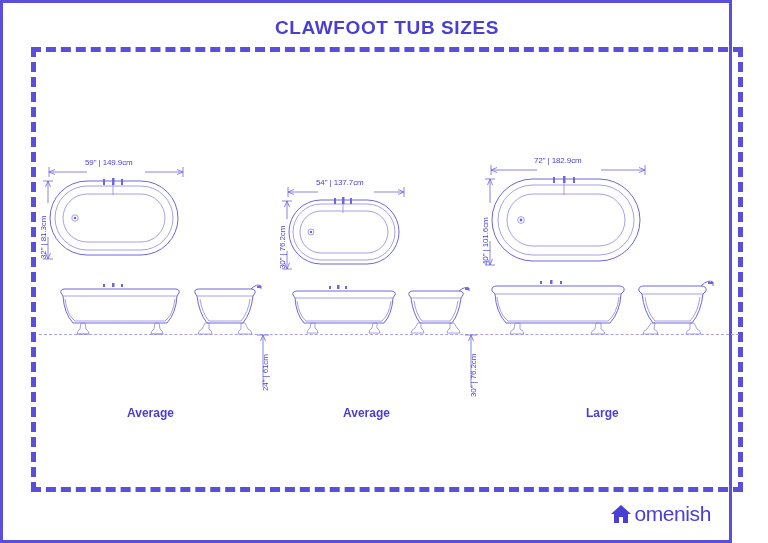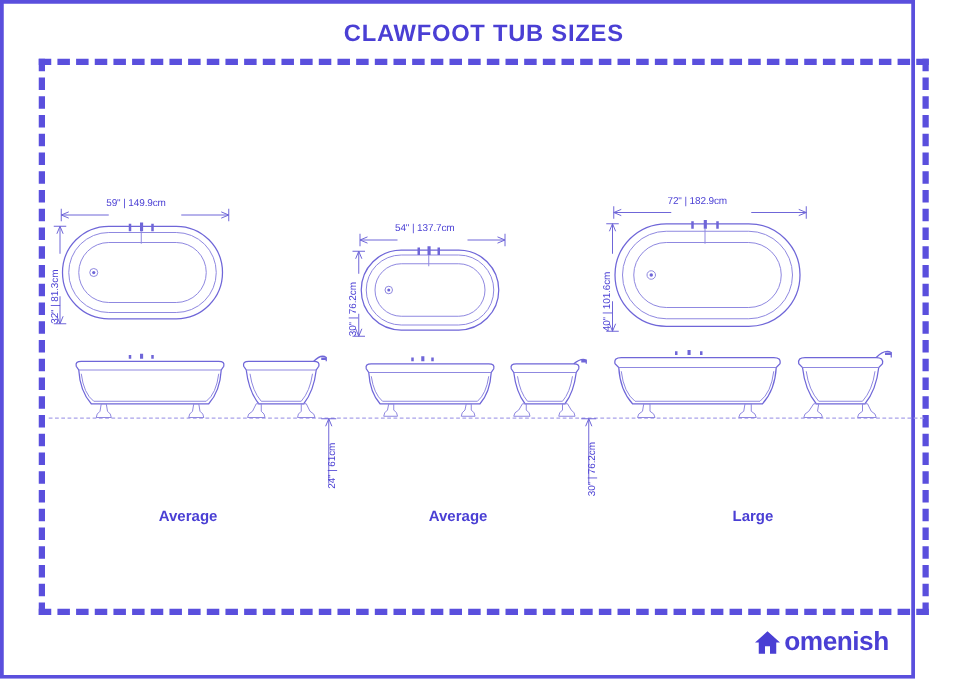--- a/index.html
+++ b/index.html
@@ -67,21 +67,21 @@
   .dim{fill:none;stroke:#6f66d8;stroke-width:.8;}
   .fx{fill:#6f66d8;}
   
   .logo{
     position:absolute;
     right:18px;bottom:14px;
     display:flex;align-items:center;gap:2px;
   }
   .logo-text{
     font-size:21px;
-    font-weight:bold;
+    font-weight:normal;
     color:#4a3fd4;
     letter-spacing:-.4px;
   }
 </style>
 </head>
 <body>
 
 <div class="page">
 
   <div class="title">CLAWFOOT TUB SIZES</div>

